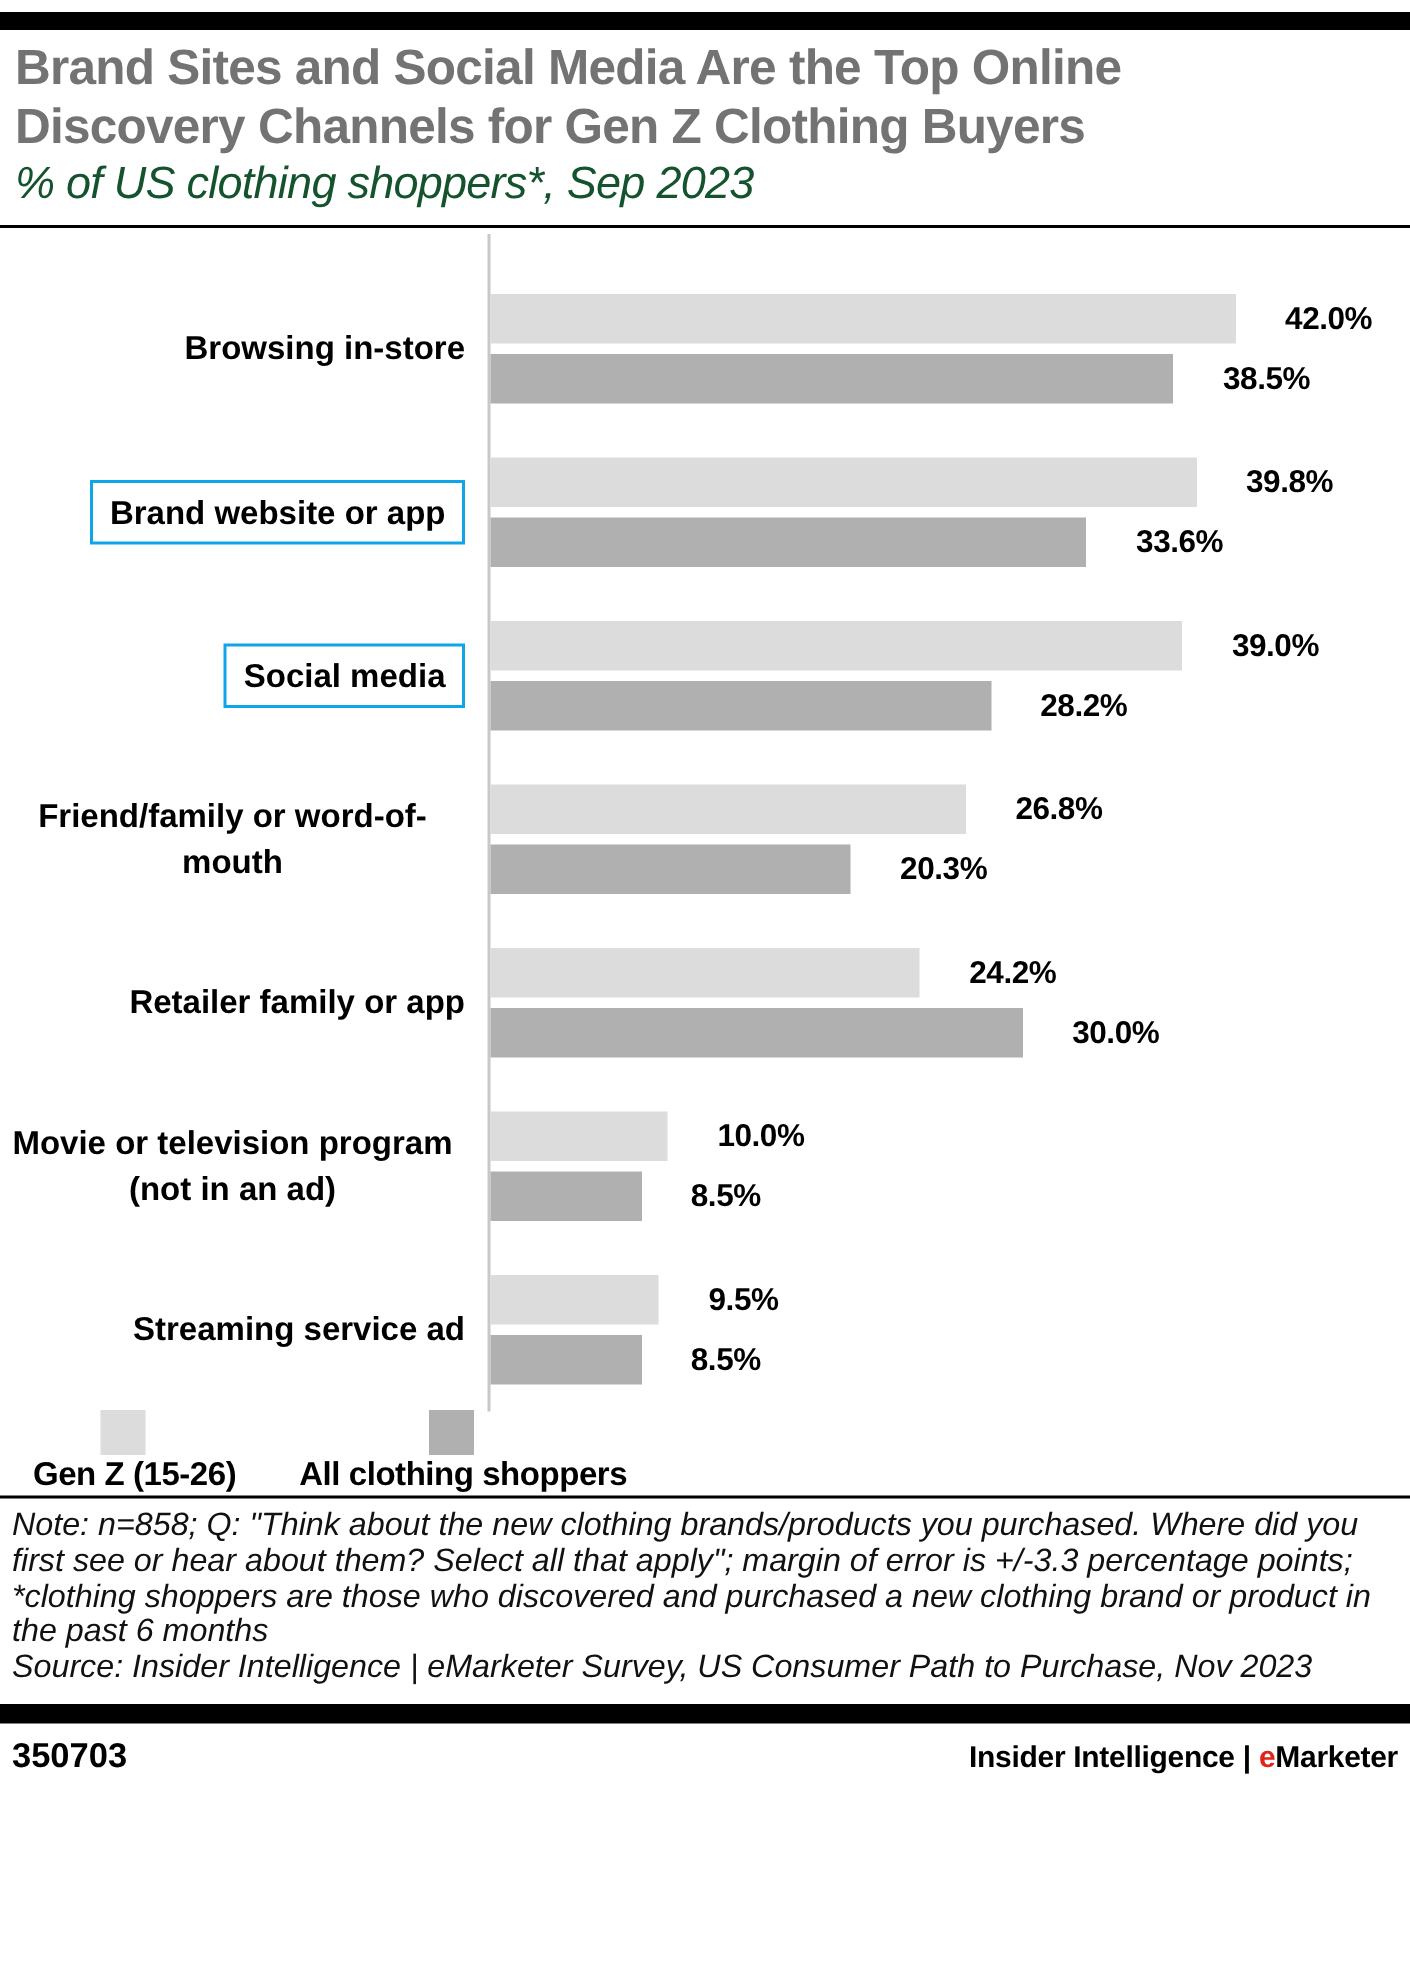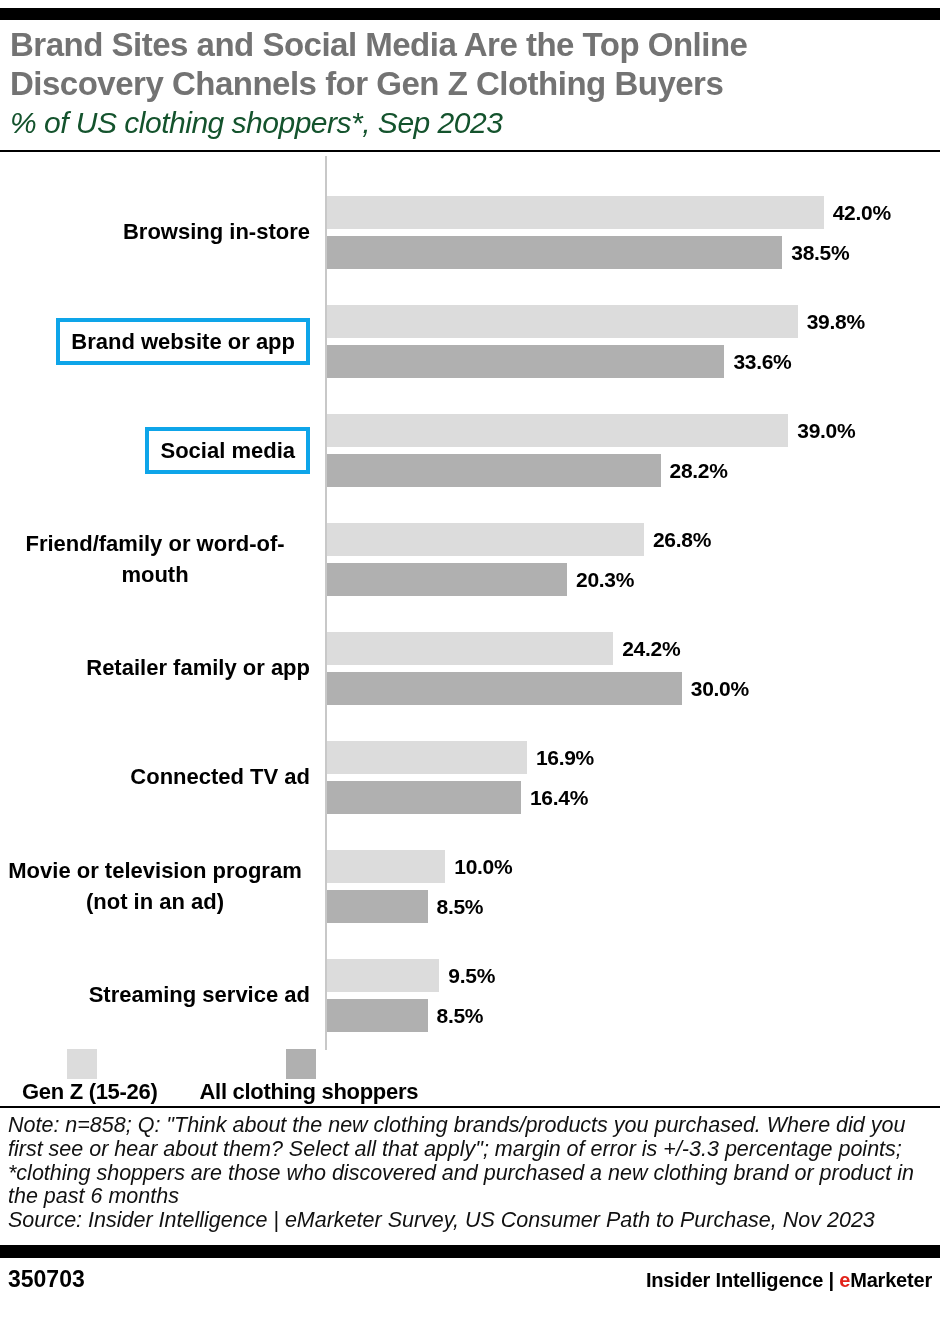--- a/index.html
+++ b/index.html
@@ -53,31 +53,31 @@
     align-items: center;
   }
   .cat-label {
     font-weight: bold;
     font-size: 22px;
     line-height: 1.4;
     text-align: center;
     color: #000;
   }
   .cat-label.boxed {
-    border: 4px solid #0ea5e9;
+    border: 2px solid #0ea5e9;
     padding: 6px 11px;
     line-height: 1.25;
   }
   .bars-cell {
     flex: 1;
     margin-left: 17px;
     position: relative;
     z-index: 1;
   }
-  .bar-row { display: flex; align-items: center; height: 33px; }
+  .bar-row { display: flex; align-items: center; height: 33px; gap: 24px; }
   .bar-row + .bar-row { margin-top: 7px; }
   .bar { height: 33px; flex: none; }
   .val {
     font-weight: bold;
     font-size: 21px;
     margin-left: 9px;
     white-space: nowrap;
     letter-spacing: -0.3px;
   }
   .legend {
@@ -195,35 +195,20 @@
             <span class="val">24.2%</span>
           </div>
           <div class="bar-row">
             <div class="bar" style="width: 354.808px; background: rgb(176, 176, 176);"></div>
             <span class="val">30.0%</span>
           </div>
         </div>
       </div>
       <div class="chart-group">
         <div class="label-cell">
-          <span class="cat-label">Connected TV ad</span>
-        </div>
-        <div class="bars-cell">
-          <div class="bar-row">
-            <div class="bar" style="width: 199.875px; background: rgb(220, 220, 220);"></div>
-            <span class="val">16.9%</span>
-          </div>
-          <div class="bar-row">
-            <div class="bar" style="width: 193.962px; background: rgb(176, 176, 176);"></div>
-            <span class="val">16.4%</span>
-          </div>
-        </div>
-      </div>
-      <div class="chart-group">
-        <div class="label-cell">
           <span class="cat-label">Movie or television program (not in an ad)</span>
         </div>
         <div class="bars-cell">
           <div class="bar-row">
             <div class="bar" style="width: 118.269px; background: rgb(220, 220, 220);"></div>
             <span class="val">10.0%</span>
           </div>
           <div class="bar-row">
             <div class="bar" style="width: 100.529px; background: rgb(176, 176, 176);"></div>
             <span class="val">8.5%</span>

